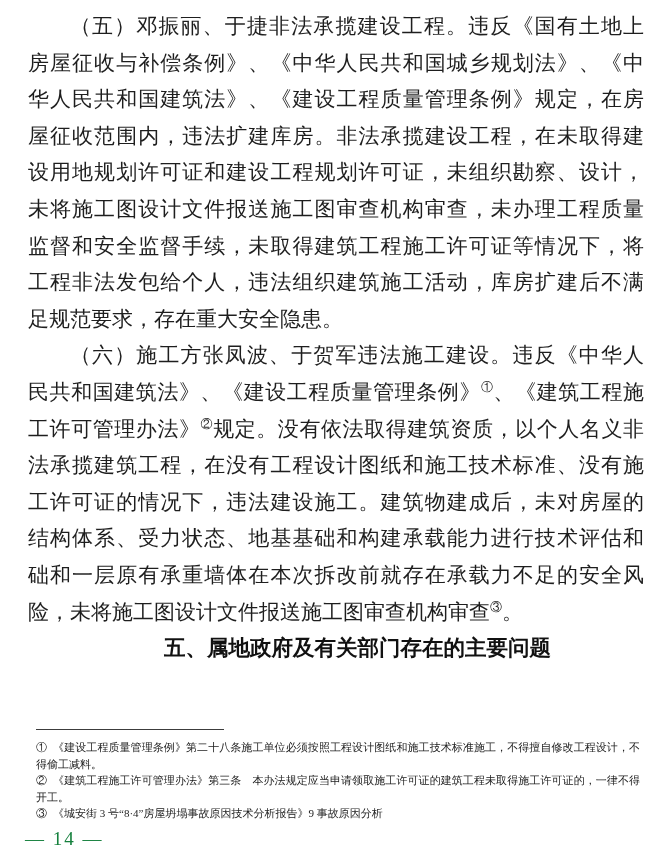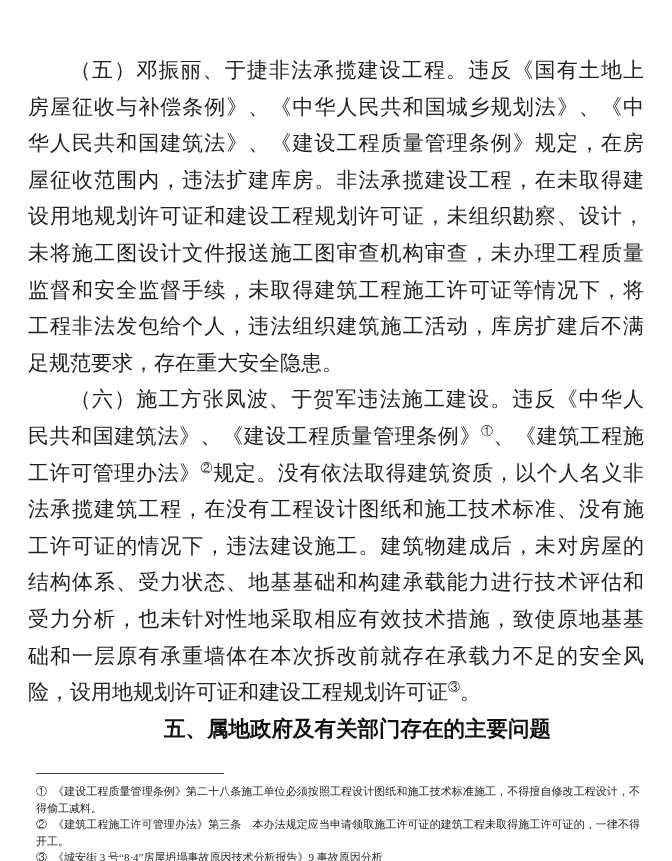--- a/index.html
+++ b/index.html
@@ -9,21 +9,20 @@
     background: #ffffff;
     position: relative;
     font-family: "Liberation Serif", "DejaVu Serif", serif;
     color: #1e1e1e;
     overflow: hidden;
   }
   .page {
     position: absolute;
     inset: 0;
     background: #ffffff;
-    margin-top: 44px;
   }
   .body-text {
     position: absolute;
     top: 8px;
     left: 28px;
     right: 28px;
   }
   .line {
     font-size: 21px;
     line-height: 36.6px;
@@ -98,23 +97,22 @@
           <div class="line"><span>工程非法发包给个人，违法组织建筑施工活动，库房扩建后不满</span></div>
           <div class="line end"><span>足规范要求，存在重大安全隐患。</span></div>
         </div>
         <div>
           <div class="line indent"><span>（六）施工方张凤波、于贺军违法施工建设。违反《中华人</span></div>
           <div class="line"><span>民共和国建筑法》、《建设工程质量管理条例》</span><span class="sup">①</span><span>、《建筑工程施</span></div>
           <div class="line"><span>工许可管理办法》</span><span class="sup">②</span><span>规定。没有依法取得建筑资质，以个人名义非</span></div>
           <div class="line"><span>法承揽建筑工程，在没有工程设计图纸和施工技术标准、没有施</span></div>
           <div class="line"><span>工许可证的情况下，违法建设施工。建筑物建成后，未对房屋的</span></div>
           <div class="line"><span>结构体系、受力状态、地基基础和构建承载能力进行技术评估和</span></div>
-          <div class="line"><span>受力分析，也未针对性地采取相应有效技术措施，致使原地基基</span></div>
           <div class="line"><span>础和一层原有承重墙体在本次拆改前就存在承载力不足的安全风</span></div>
-          <div class="line end"><span>险，设用地规划许可证和建设工程规划许可证</span><span class="sup">③</span><span>。</span></div>
+          <div class="line end"><span>险，未将施工图设计文件报送施工图审查机构审查</span><span class="sup">③</span><span>。</span></div>
         </div>
       </div>
     <div class="heading">五、属地政府及有关部门存在的主要问题</div>
   </div>
 
   <div class="footnotes">
     <div class="fn-separator"></div>
     <div>
         <div class="footnote"><span class="fn-marker">①</span><span>《建设工程质量管理条例》第二十八条施工单位必须按照工程设计图纸和施工技术标准施工，不得擅自修改工程设计，不得偷工减料。</span></div>
         <div class="footnote"><span class="fn-marker">②</span><span>《建筑工程施工许可管理办法》第三条　本办法规定应当申请领取施工许可证的建筑工程未取得施工许可证的，一律不得开工。</span></div>

